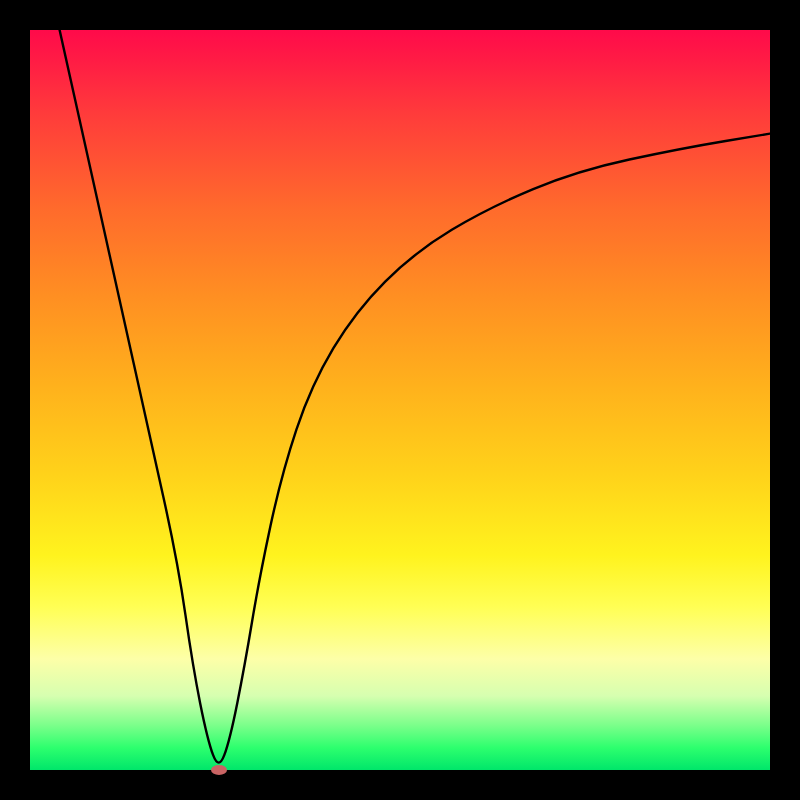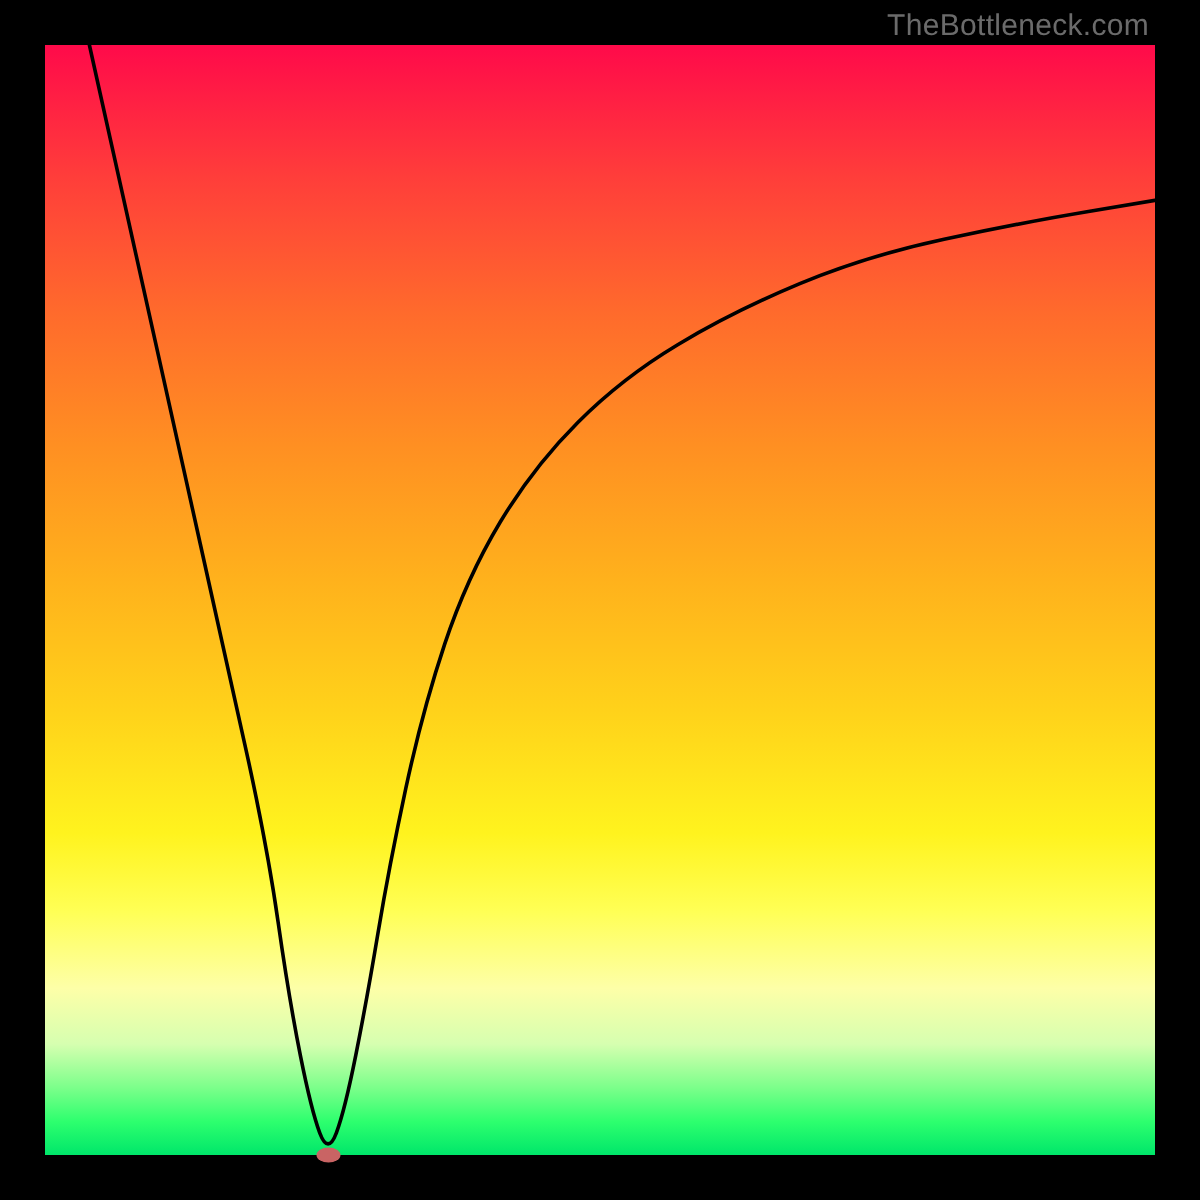--- a/index.html
+++ b/index.html
@@ -67,21 +67,20 @@
     height: 10px;
     border-radius: 50%;
     background: #c96464;
     transform: translate(-50%, -50%);
   }
 </style>
 </head>
 <body>
 
 <div class="frame">
-  <div class="attribution">TheBottleneck.com</div>
 
   <div class="plot-area">
     <svg class="curve-svg" viewBox="0 0 740 740" preserveAspectRatio="none">
       <path id="curve" class="curve-path" d="M 29.60 0.00 Q 29.60 0.00 44.40 66.60 Q 59.20 133.20 74.00 199.80 Q 88.80 266.40 103.60 333.00 Q 118.40 399.60 133.20 466.20 Q 148.00 532.80 155.40 584.60 Q 162.80 636.40 170.20 673.40 Q 177.60 710.40 183.15 725.20 Q 188.70 740.00 194.25 725.20 Q 199.80 710.40 207.20 673.40 Q 214.60 636.40 222.00 592.00 Q 229.40 547.60 240.50 495.80 Q 251.60 444.00 266.40 399.60 Q 281.20 355.20 303.40 318.20 Q 325.60 281.20 355.20 251.60 Q 384.80 222.00 421.80 199.80 Q 458.80 177.60 503.20 159.10 Q 547.60 140.60 599.40 129.50 Q 651.20 118.40 695.60 111.00 T 740.00 103.60 "></path>
     </svg>
     <div id="marker" class="marker" style="left: 188.7px; top: 740px;"></div>
   </div>
 </div>
 
 </body></html>

